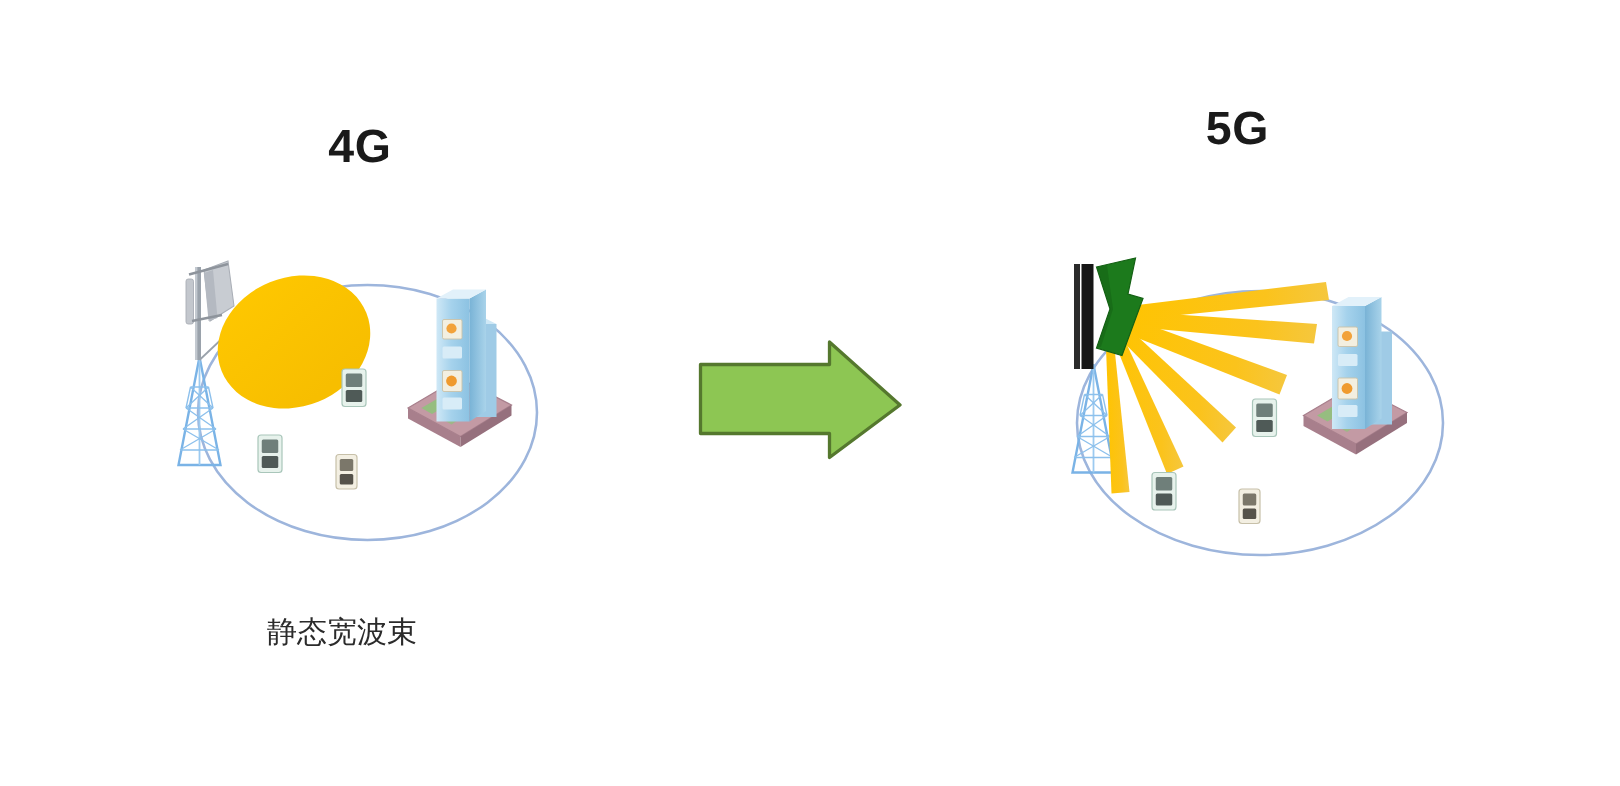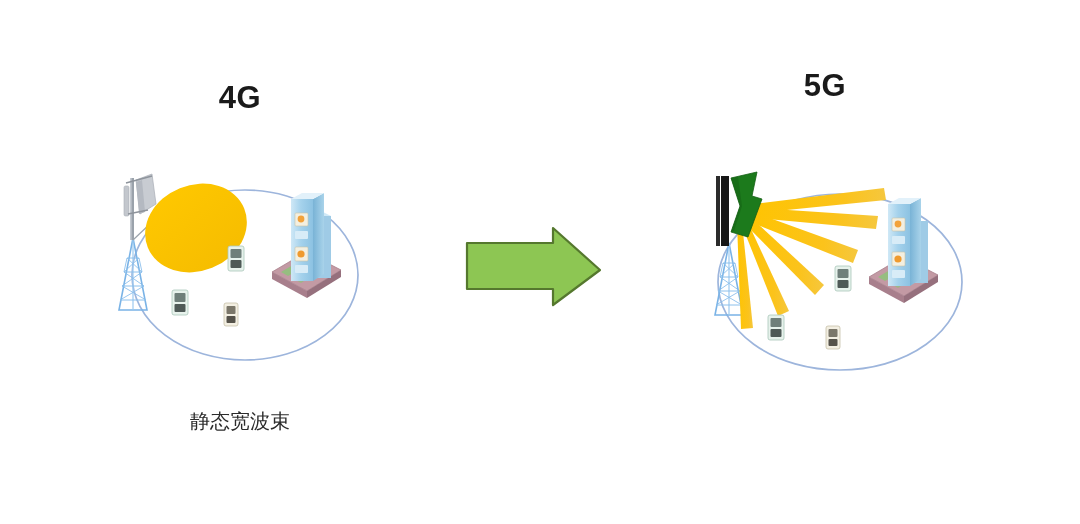--- a/index.html
+++ b/index.html
@@ -33,21 +33,21 @@
 
   
   .caption {
     position: absolute;
     font-size: 20px;
     color: #2b2b2b;
     white-space: nowrap;
     text-align: center;
     font-family: "DejaVu Sans", "Liberation Sans", sans-serif;
   }
-  #caption-4g { left: 140px; top: 408px; width: 200px; }
+  #caption-4g { left: 128px; top: 408px; width: 200px; }
   #caption-5g { left: 750px; top: 408px; width: 200px; }
 
   
   .scene {
     position: absolute;
     top: 0;
     left: 0;
     width: 1080px;
     height: 524px;
     pointer-events: none;

